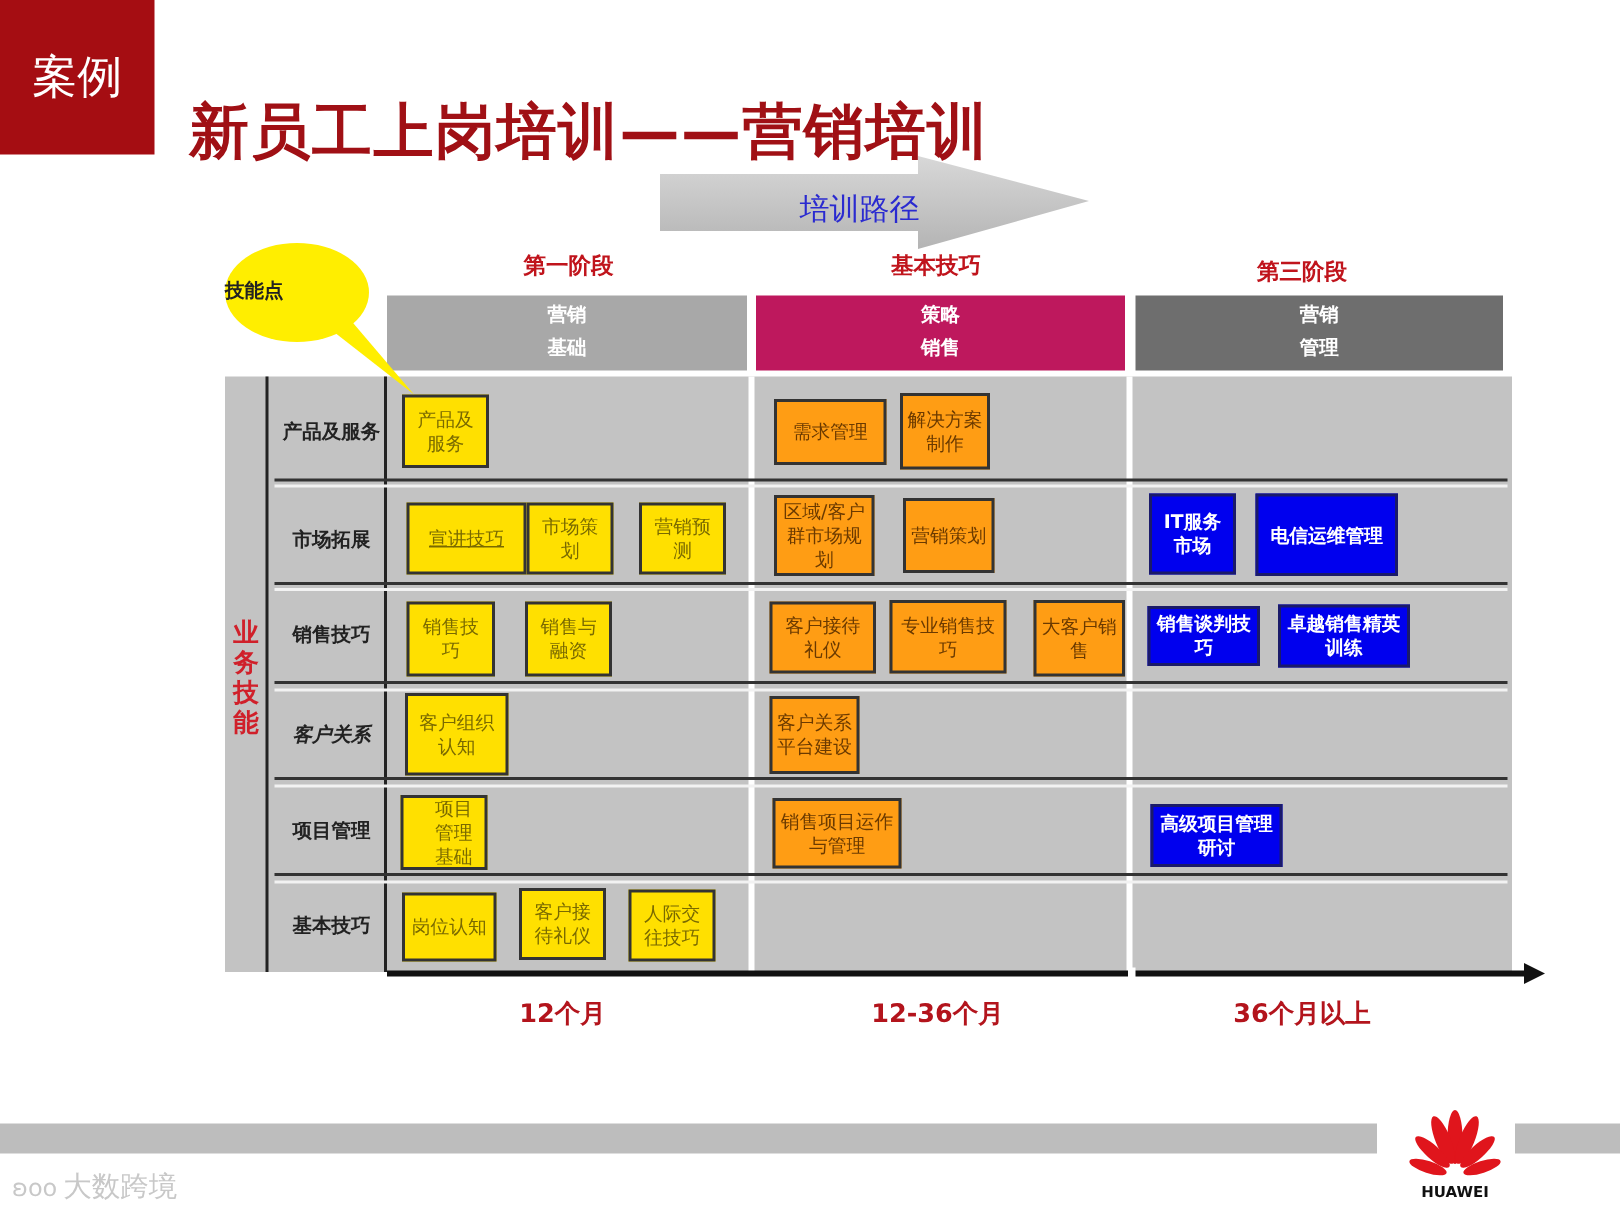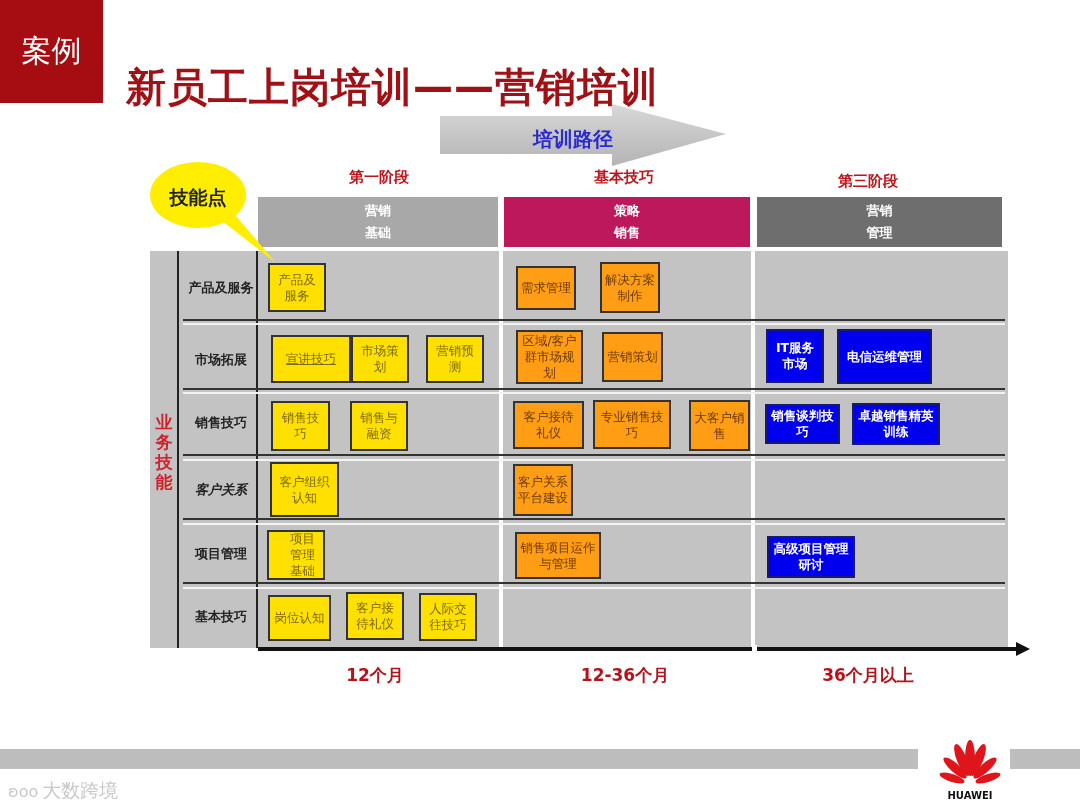--- a/index.html
+++ b/index.html
@@ -5,30 +5,30 @@
   * { box-sizing: border-box; margin: 0; padding: 0; }
   html, body { width: 1080px; height: 810px; background: #ffffff; overflow: hidden; }
   body { position: relative; font-family: "DejaVu Sans", "Liberation Sans", sans-serif; }
 
   .tag { position: absolute; left: 0; top: 0; width: 103px; height: 103px; background: #a50d12;
          color: #fff; font-size: 30px; display: flex; align-items: center; justify-content: center; }
   .title { position: absolute; left: 126px; top: 60px; font-size: 40px; font-weight: bold; color: #a01015; letter-spacing: 1px; white-space: nowrap; }
 
   .path-arrow { position: absolute; left: 440px; top: 104px; width: 286px; height: 70px; }
   .path-arrow svg { position: absolute; left: 0; top: 0; }
-  .path-label { position: absolute; left: 0; top: 22px; width: 266px; text-align: center; font-size: 20px; color: #2a2ad0; font-weight: bold; }
+  .path-label { position: absolute; left: 0; top: 22px; width: 266px; text-align: center; font-size: 20px; color: #2a2ad0; font-weight: normal; }
 
   .stage-title { position: absolute; font-size: 15px; color: #c0141c; font-weight: bold; }
 
   .stage-head { position: absolute; top: 197px; height: 50px; color: #fff; font-size: 13px; font-weight: bold;
                 display: flex; flex-direction: column; align-items: center; justify-content: center; line-height: 22px; }
 
   .bubble { position: absolute; left: 150px; top: 163px; width: 96px; height: 66px; }
   .bubble svg { position: absolute; left: 0; top: 0; overflow: visible; }
-  .bubble-label { position: absolute; left: 0; top: 22px; width: 96px; text-align: center; font-size: 19px; font-weight: bold; color: #222; }
+  .bubble-label { position: absolute; left: 0; top: 22px; width: 96px; text-align: left; font-size: 13px; font-weight: bold; color: #222; }
 
   .grid { position: absolute; left: 150px; top: 251px; width: 858px; height: 397px; background: #c3c3c3; }
   .vline { position: absolute; width: 2px; background: #222; }
   .white-v { position: absolute; width: 4px; background: #ffffff; }
   .hline { position: absolute; height: 2px; background: #333; }
   .white-h { position: absolute; height: 2px; background: #f2f2f2; }
   .side-label { position: absolute; left: 154px; top: 412px; width: 20px; color: #d0202a; font-size: 17px; font-weight: bold;
                 line-height: 20px; text-align: center; }
   .row-label { position: absolute; left: 183px; width: 76px; text-align: center; font-size: 13px; font-weight: bold; color: #222; }
 
@@ -112,21 +112,21 @@
 </div>
 
 <div class="row-label" style="top:279px;">产品及服务</div>
 <div class="row-label" style="top:351px;">市场拓展</div>
 <div class="row-label" style="top:414px;">销售技巧</div>
 <div class="row-label" style="top:481px;font-style:italic;">客户关系</div>
 <div class="row-label" style="top:545px;">项目管理</div>
 <div class="row-label" style="top:608px;">基本技巧</div>
 
 <div class="box y" style="left:268px; top:263px; width:58px; height:49px;">产品及服务</div>
-<div class="box o" style="left:516px; top:266px; width:60px; height:44px;">需求管理</div>
+<div class="box o" style="left:516px; top:266px; width:75px; height:44px;">需求管理</div>
 <div class="box o" style="left:600px; top:262px; width:60px; height:51px;">解决方案制作</div>
 
 <div class="box y" style="left:271px; top:335px; width:80px; height:48px;text-decoration:underline;">宣讲技巧</div>
 <div class="box y" style="left:351px; top:335px; width:58px; height:48px;">市场策划</div>
 <div class="box y" style="left:426px; top:335px; width:58px; height:48px;">营销预测</div>
 <div class="box o" style="left:516px; top:330px; width:67px; height:54px;">区域/客户群市场规划</div>
 <div class="box o" style="left:602px; top:332px; width:61px; height:50px;">营销策划</div>
 <div class="box b" style="left:766px; top:329px; width:58px; height:54px;">IT服务市场</div>
 <div class="box b" style="left:837px; top:329px; width:95px; height:55px;">电信运维管理</div>
 

